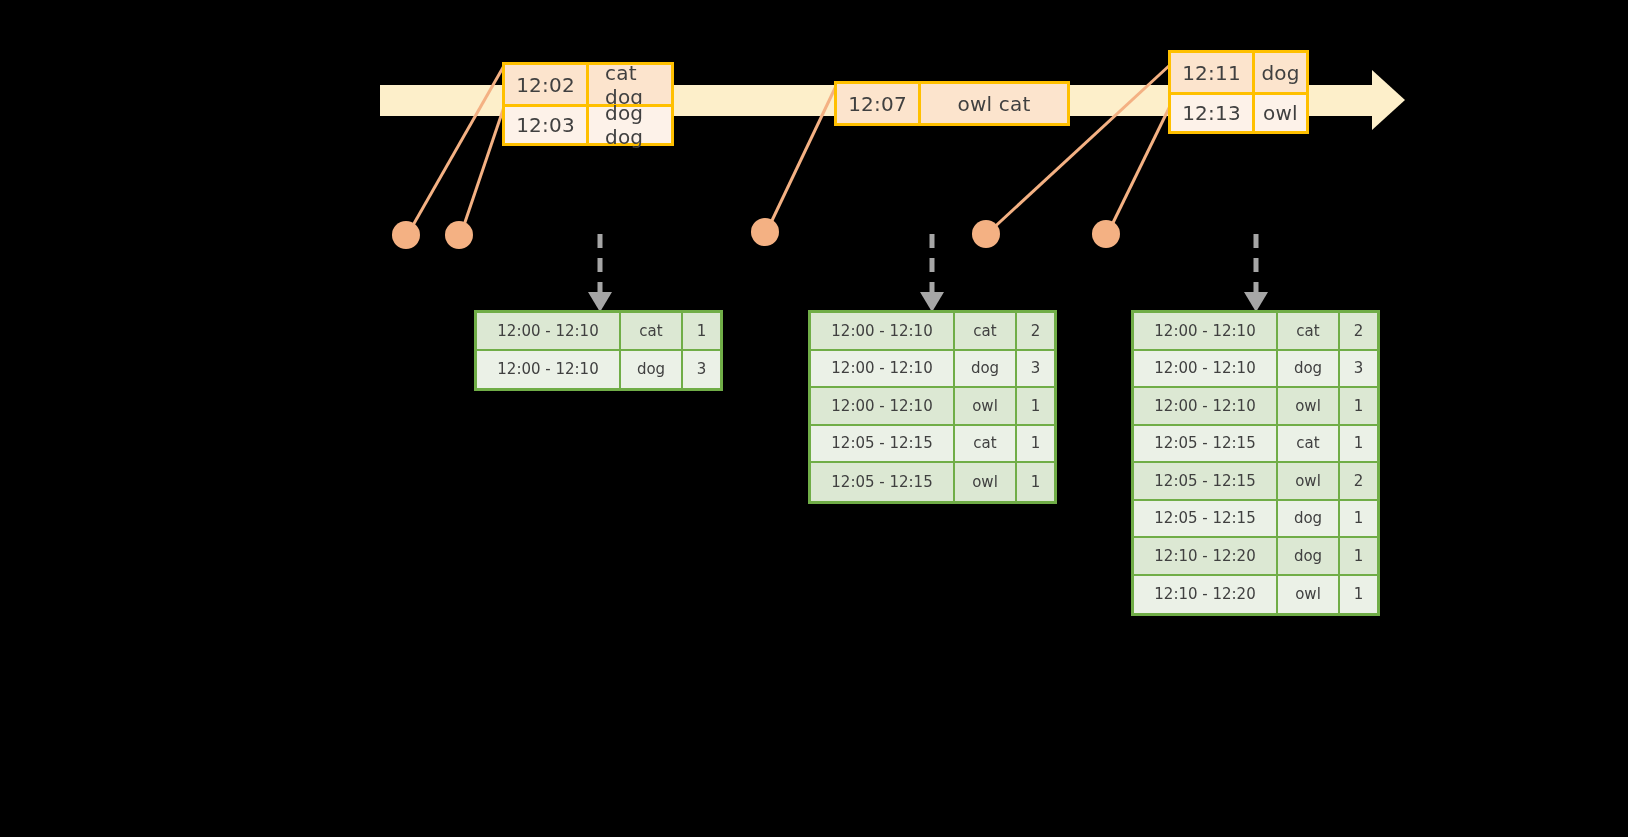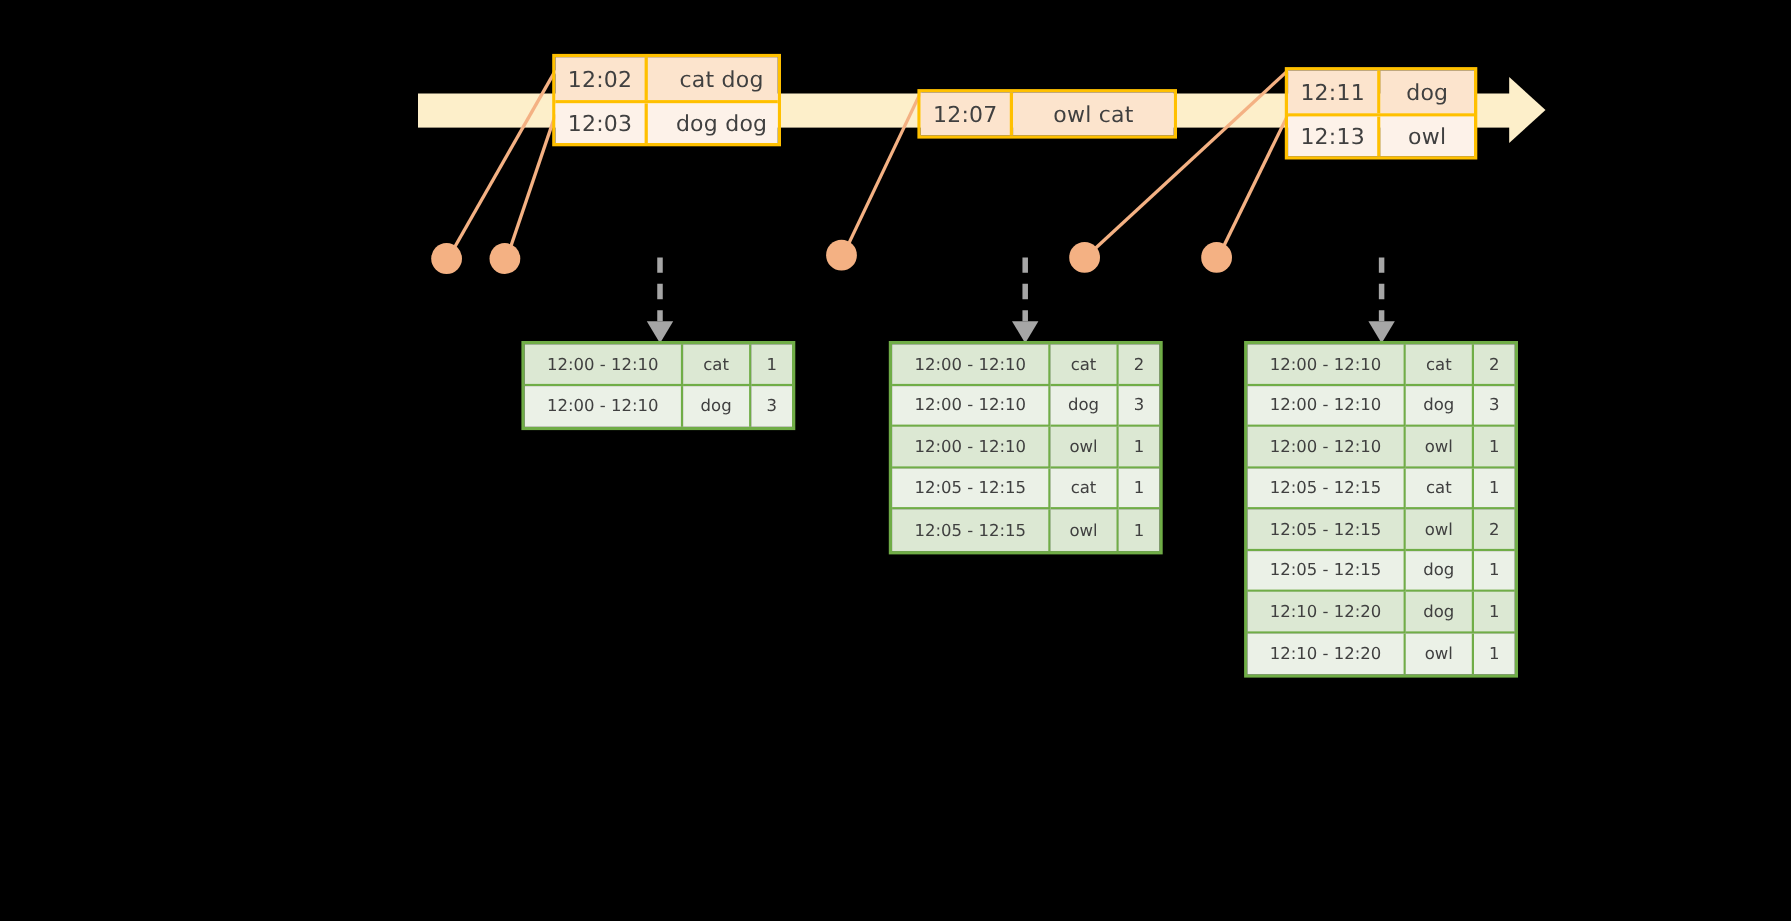--- a/index.html
+++ b/index.html
@@ -69,25 +69,25 @@
     align-items: center;
     justify-content: center;
     box-sizing: border-box;
     font-size: 20px;
     color: #404040;
     letter-spacing: .2px;
   }
   .ev-cell.time  { width: 84px; border-right: 3px solid #ffc000; }
   .ev-cell.words { flex: 1; }
 
-  #ev-box-1 { left: 502px; top: 49px;  width: 208px; }
+  #ev-box-1 { left: 502px; top: 62px;  width: 172px; }
   #ev-box-1 .ev-cell.words { width: 109px; padding-left: 16px; }
   #ev-box-2 { left: 834px; top: 81px;  width: 236px; }
   #ev-box-2 .ev-cell.words { width: 109px; text-align: right; }
-  #ev-box-3 { left: 1168px; top: 61px; width: 175px; }
+  #ev-box-3 { left: 1168px; top: 50px; width: 141px; }
   #ev-box-3 .ev-cell.words { width: 88px; }
 
   
   .res-table {
     position: absolute;
     border: 3px solid #70ad47;
     box-sizing: border-box;
   }
   .res-row {
     display: flex;

